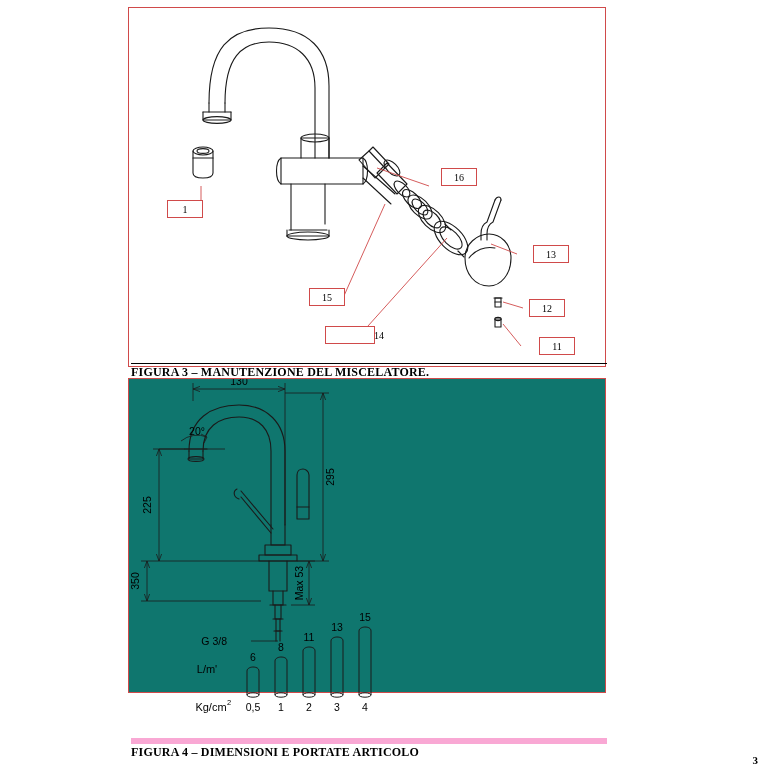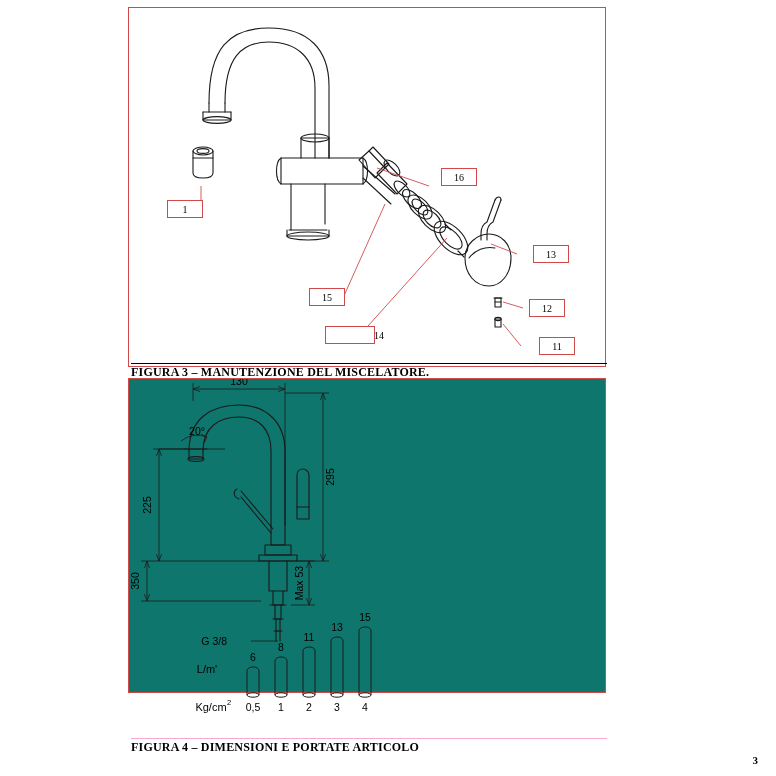--- a/index.html
+++ b/index.html
@@ -53,21 +53,21 @@
     width: 478px;
     height: 315px;
     border: 1px solid #d04a4a;
     box-sizing: border-box;
     background: #0f766e;
   }
   #fig4-svg { position: absolute; left: 0; top: 0; }
   #fig4-caption {
     left: 131px;
     top: 738px;
-    border-top: 1px solid #f9a8d4;
+    border-top: 6px solid #f9a8d4;
     padding-top: 1px;
     width: 476px;
   }
 
   #page-number {
     position: absolute;
     right: 18px;
     bottom: 10px;
     font-family: "Liberation Serif", serif;
     font-size: 11px;

